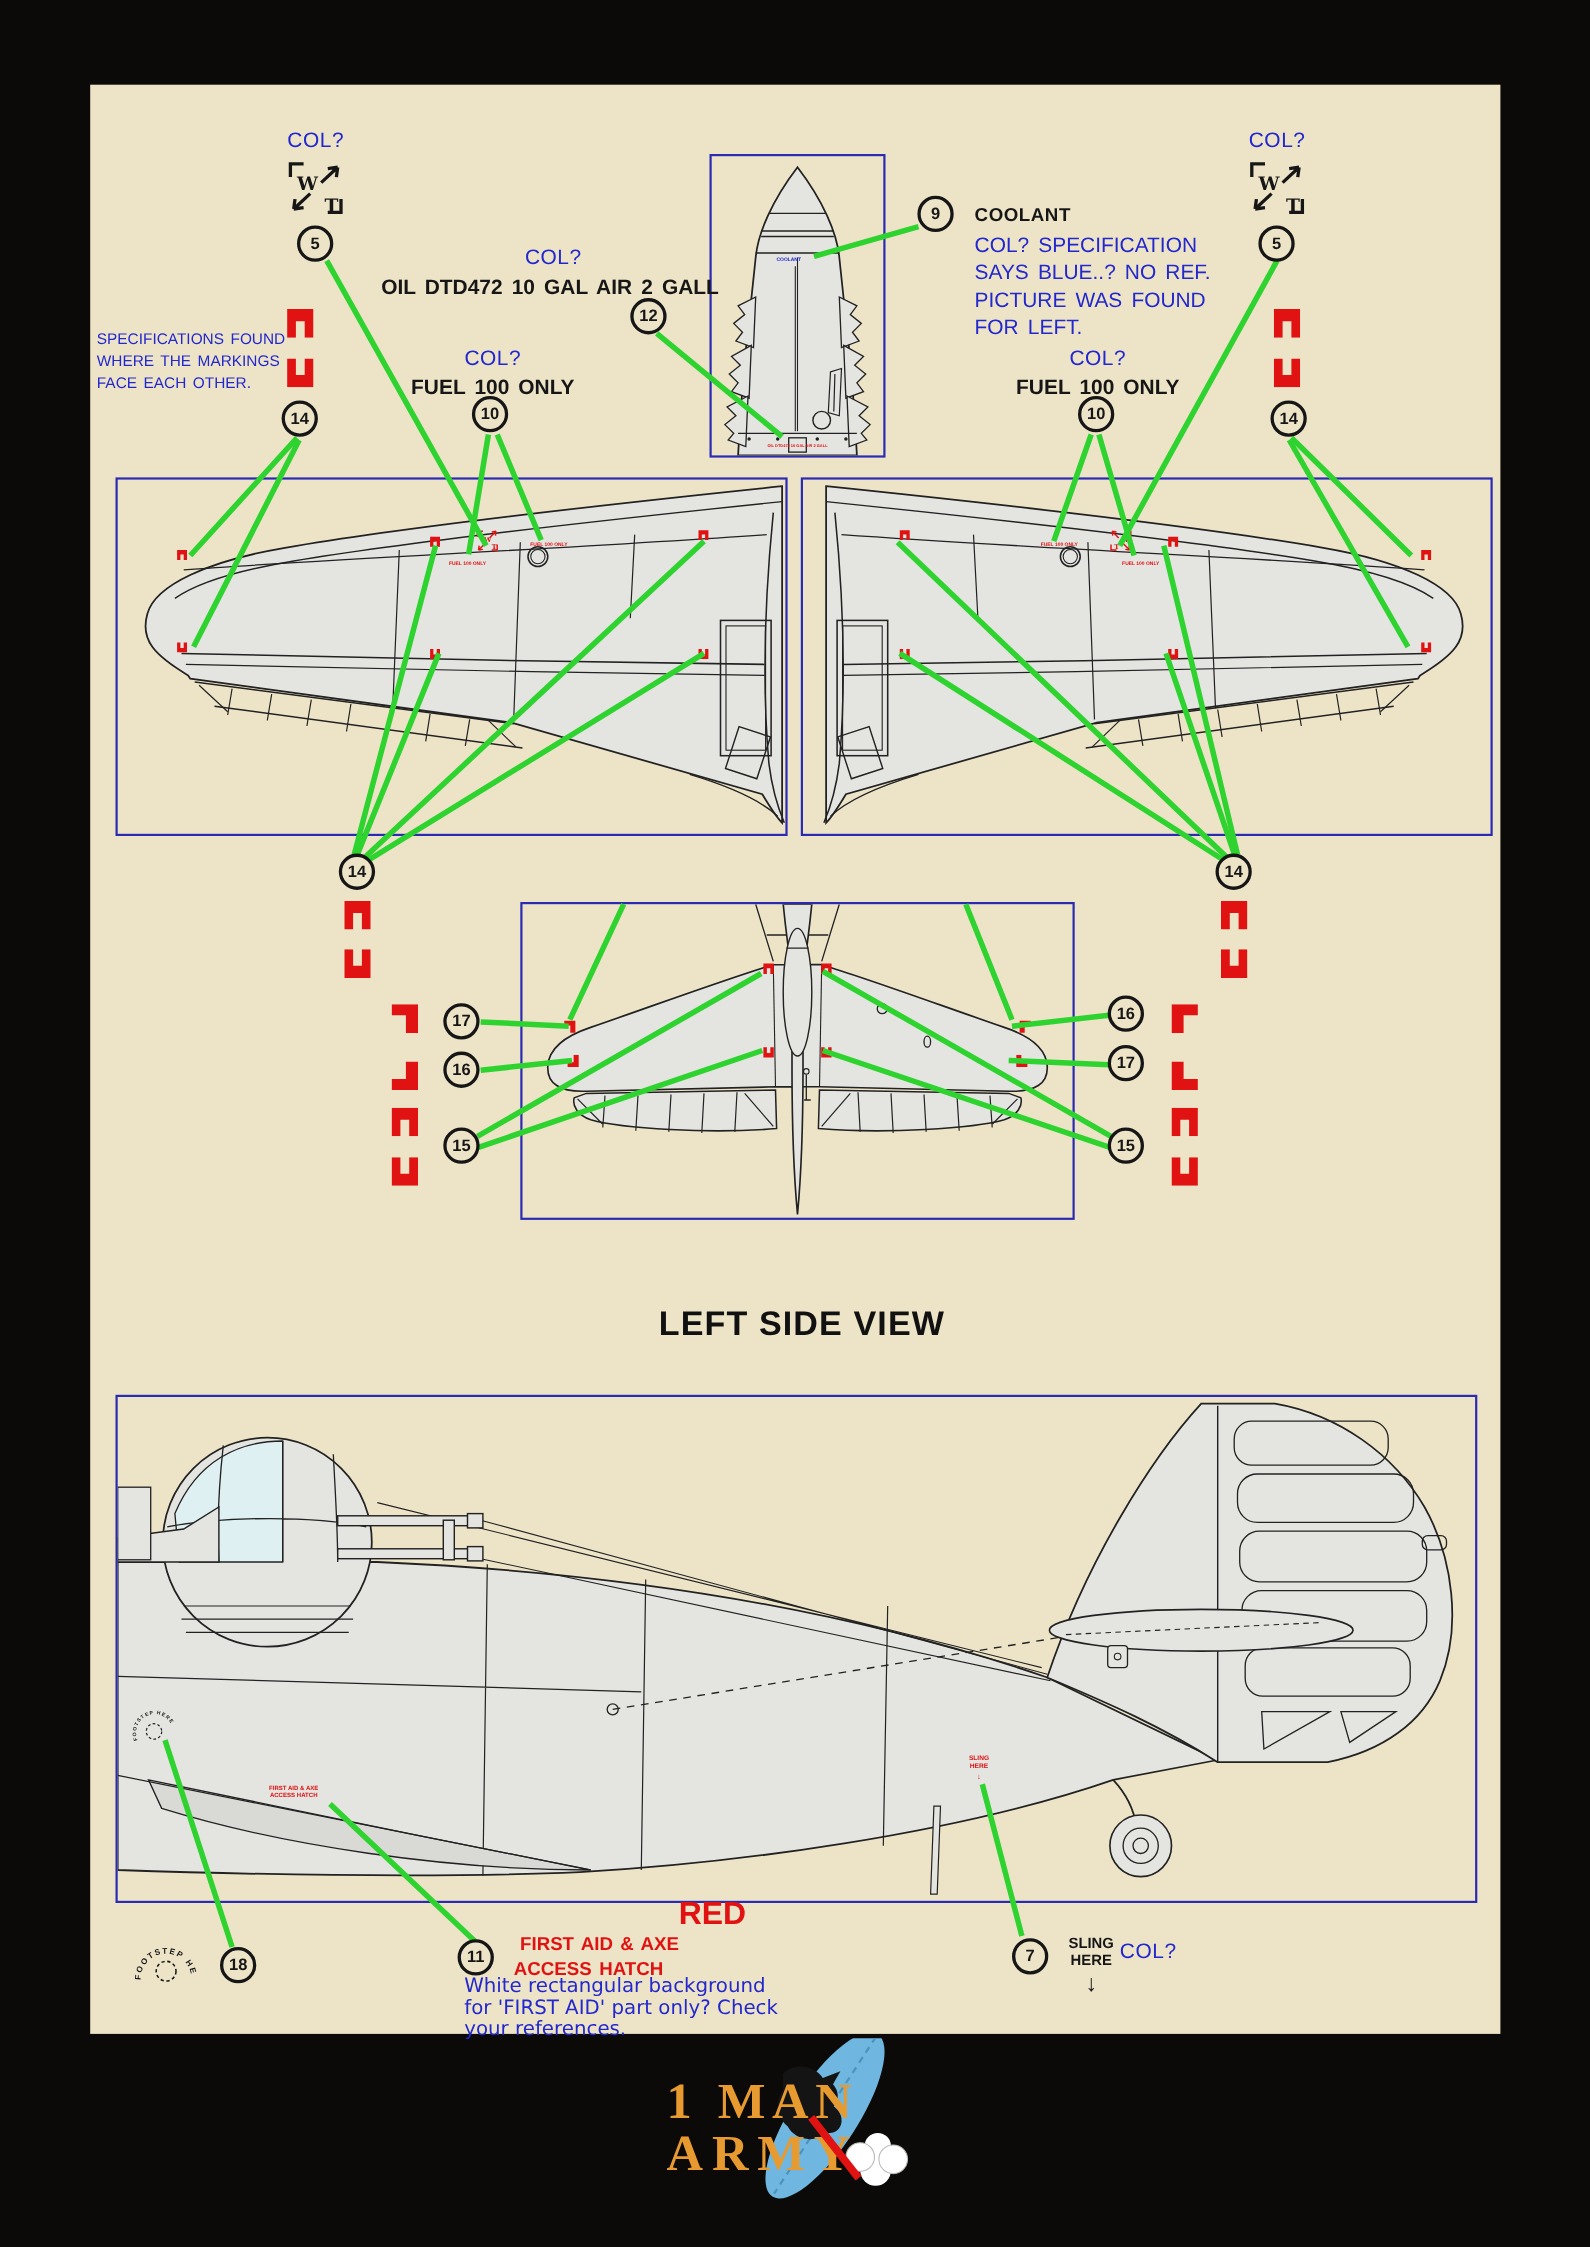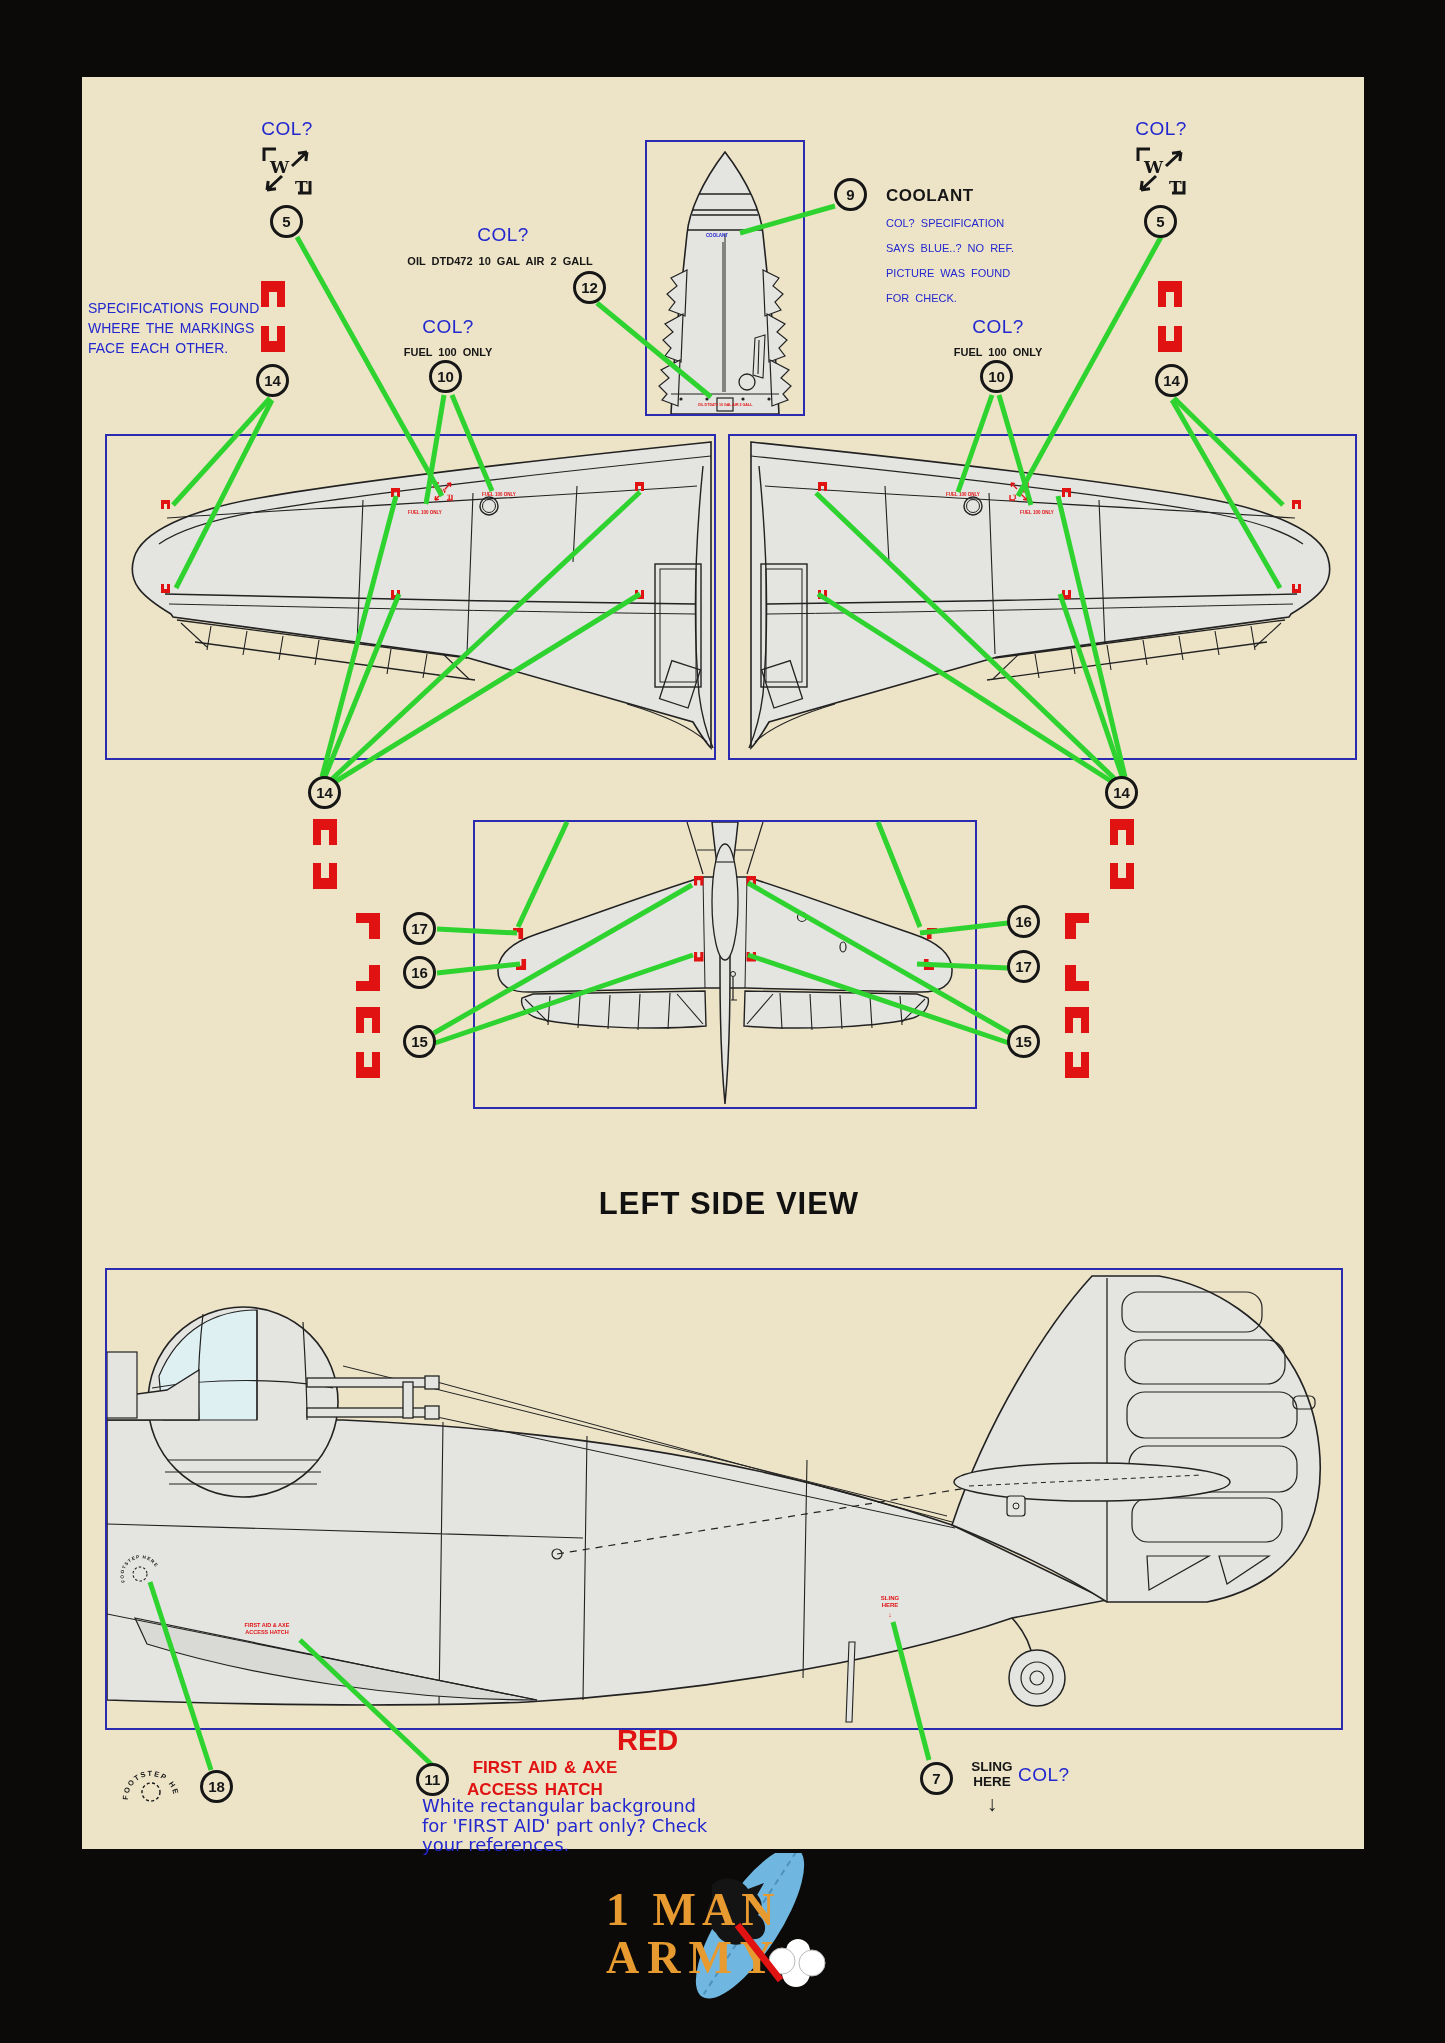--- a/index.html
+++ b/index.html
@@ -5,21 +5,21 @@
   html,body{margin:0;padding:0;background:#0B0A08;}
   .page{position:relative;width:1445px;height:2043px;background:#0B0A08;overflow:hidden;
         font-family:"Liberation Sans",sans-serif;}
   .abs{position:absolute;}
   .sheet{left:82px;top:77px;width:1282px;height:1772px;background:#EDE4C8;}
   .boxed{border:2px solid #2B2BB2;}
   .title{color:#111;font-weight:bold;font-size:31px;letter-spacing:1px;text-align:center;}
   .bt{color:#2227CE;font-weight:normal;}
   .kt{color:#161616;font-weight:bold;}
   .colq{font-size:19px;letter-spacing:.5px;}
-  .note17{font-size:11px;line-height:25px;word-spacing:3px;white-space:nowrap;}
+  .note17{font-size:19px;line-height:25px;word-spacing:3px;white-space:nowrap;}
   .note14{font-size:14px;line-height:20px;word-spacing:2px;white-space:nowrap;}
   .note20{font-size:20px;line-height:27px;word-spacing:4px;white-space:nowrap;}
   .ctr{text-align:center;}
   .badge{position:absolute;width:33px;height:33px;border:3px solid #161616;border-radius:50%;
          background:#EDE4C8;display:flex;align-items:center;justify-content:center;
          font-weight:bold;font-size:15px;color:#161616;box-sizing:border-box;z-index:12;}
   .rg{position:absolute;z-index:11;}
   .dsvg{position:absolute;background:transparent;}
   .lines{position:absolute;left:0;top:0;z-index:8;pointer-events:none;}
   .lbl{position:absolute;z-index:10;}
@@ -337,21 +337,21 @@
   <div class="lbl bt colq ctr" style="left:1121px;top:118px;width:80px">COL?</div>
 
   <div class="lbl bt colq ctr" style="left:443px;top:224px;width:120px">COL?</div>
   <div class="lbl kt note17 ctr" style="left:330px;top:249px;width:340px">OIL DTD472 10 GAL AIR 2 GALL</div>
 
   <div class="lbl kt" style="left:886px;top:186px;font-size:17px;letter-spacing:.5px">COOLANT</div>
   <div class="lbl bt note17" style="left:886px;top:211px">
     <div>COL? SPECIFICATION</div>
     <div>SAYS BLUE..? NO REF.</div>
     <div>PICTURE WAS FOUND</div>
-    <div>FOR CHECK.</div>
+    <div>FOR LEFT.</div>
   </div>
 
   <div class="lbl bt note14" style="left:88px;top:298px">
     <div>SPECIFICATIONS FOUND</div>
     <div>WHERE THE MARKINGS</div>
     <div>FACE EACH OTHER.</div>
   </div>
 
   <div class="lbl bt colq ctr" style="left:388px;top:316px;width:120px">COL?</div>
   <div class="lbl kt note17 ctr" style="left:348px;top:340px;width:200px">FUEL 100 ONLY</div>

